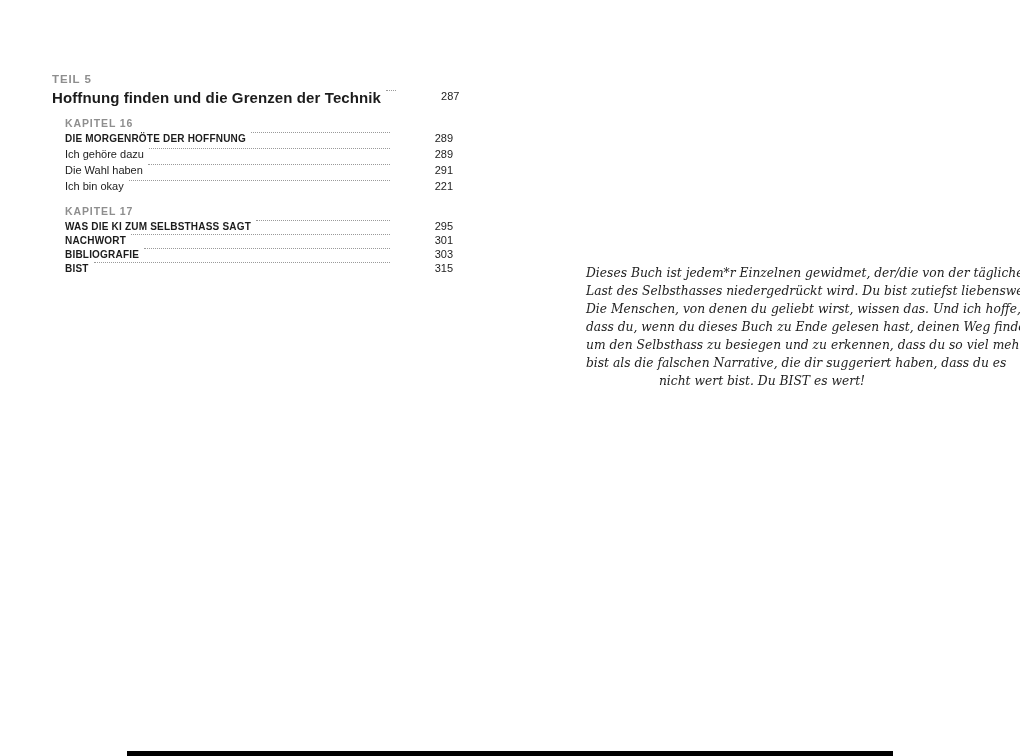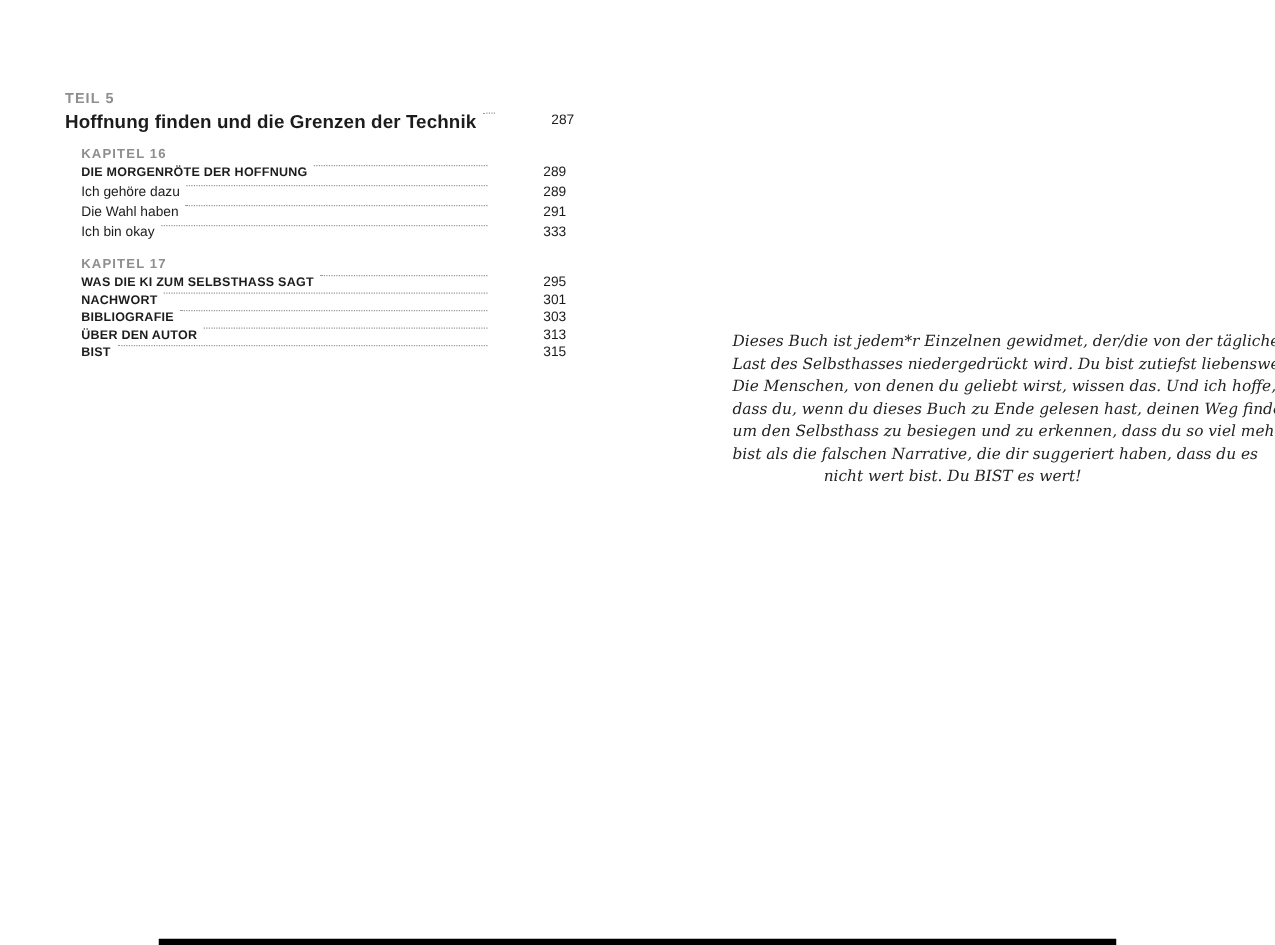--- a/index.html
+++ b/index.html
@@ -98,21 +98,21 @@
       <span class="pagenum">289</span>
     </div>
     <div class="row">
       <span class="norm">Die Wahl haben</span>
       <span class="leader"></span>
       <span class="pagenum">291</span>
     </div>
     <div class="row">
       <span class="norm">Ich bin okay</span>
       <span class="leader"></span>
-      <span class="pagenum">333</span>
+      <span class="pagenum">221</span>
     </div>
   </div>
 
   <div class="section sec2">
     <div class="kicker sec-kicker">KAPITEL 17</div>
 
     <div class="row">
       <span class="caps">WAS DIE KI ZUM SELBSTHASS SAGT</span>
       <span class="leader"></span>
       <span class="pagenum">295</span>
@@ -121,25 +121,20 @@
       <span class="caps">NACHWORT</span>
       <span class="leader"></span>
       <span class="pagenum">301</span>
     </div>
     <div class="row">
       <span class="caps">BIBLIOGRAFIE</span>
       <span class="leader"></span>
       <span class="pagenum">303</span>
     </div>
     <div class="row">
-      <span class="caps">ÜBER DEN AUTOR</span>
-      <span class="leader"></span>
-      <span class="pagenum">313</span>
-    </div>
-    <div class="row">
       <span class="caps">BIST</span>
       <span class="leader"></span>
       <span class="pagenum">315</span>
     </div>
   </div>
 </div>
 
 <div class="abs dedication">
   <div class="ded-line">Dieses Buch ist jedem*r Einzelnen gewidmet, der/die von der täglichen</div>
   <div class="ded-line">Last des Selbsthasses niedergedrückt wird. Du bist zutiefst liebenswert.</div>

